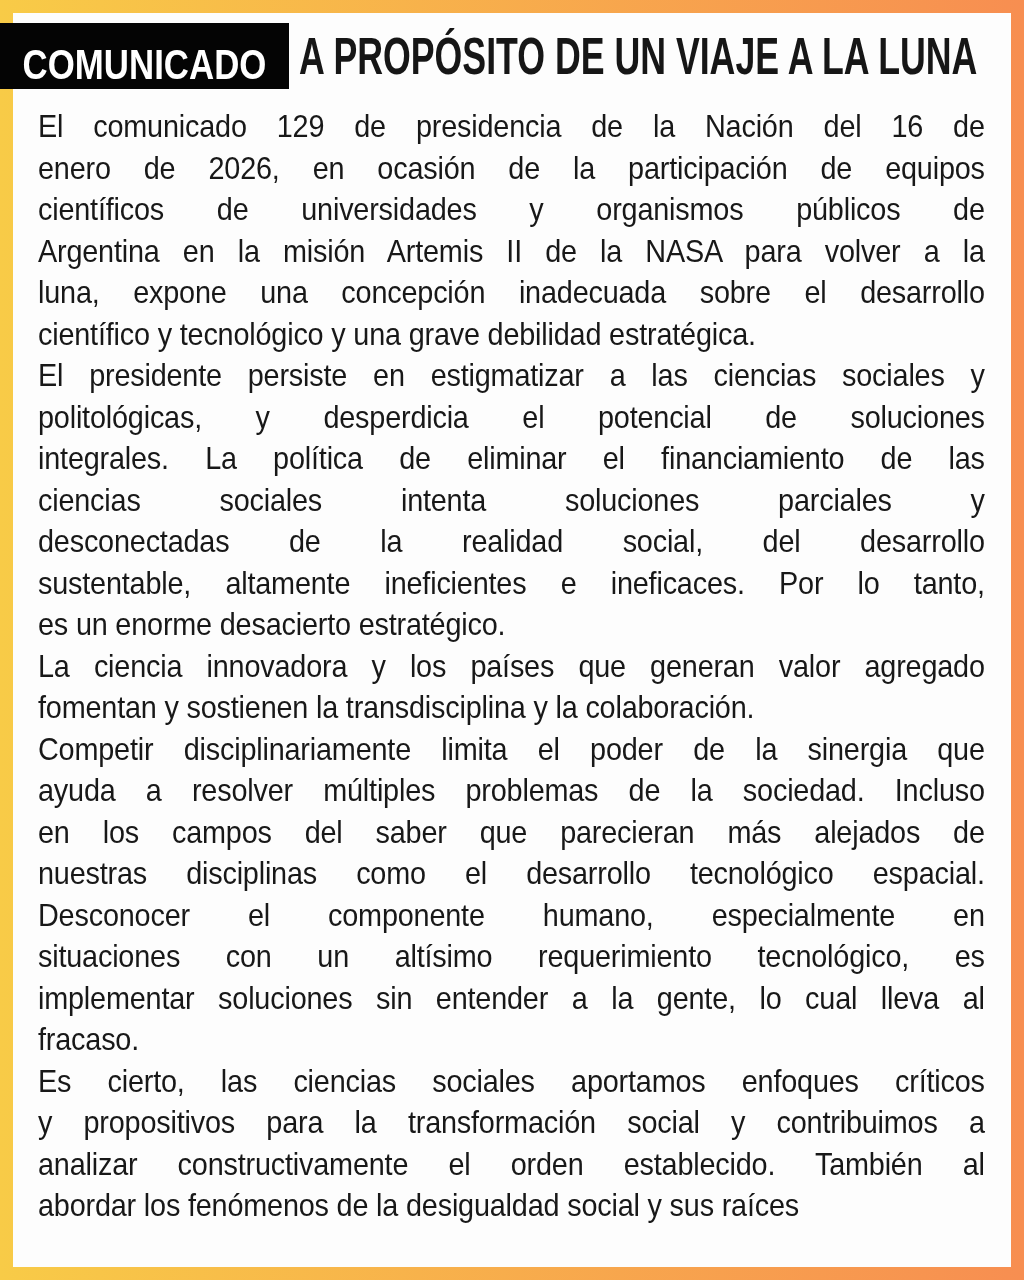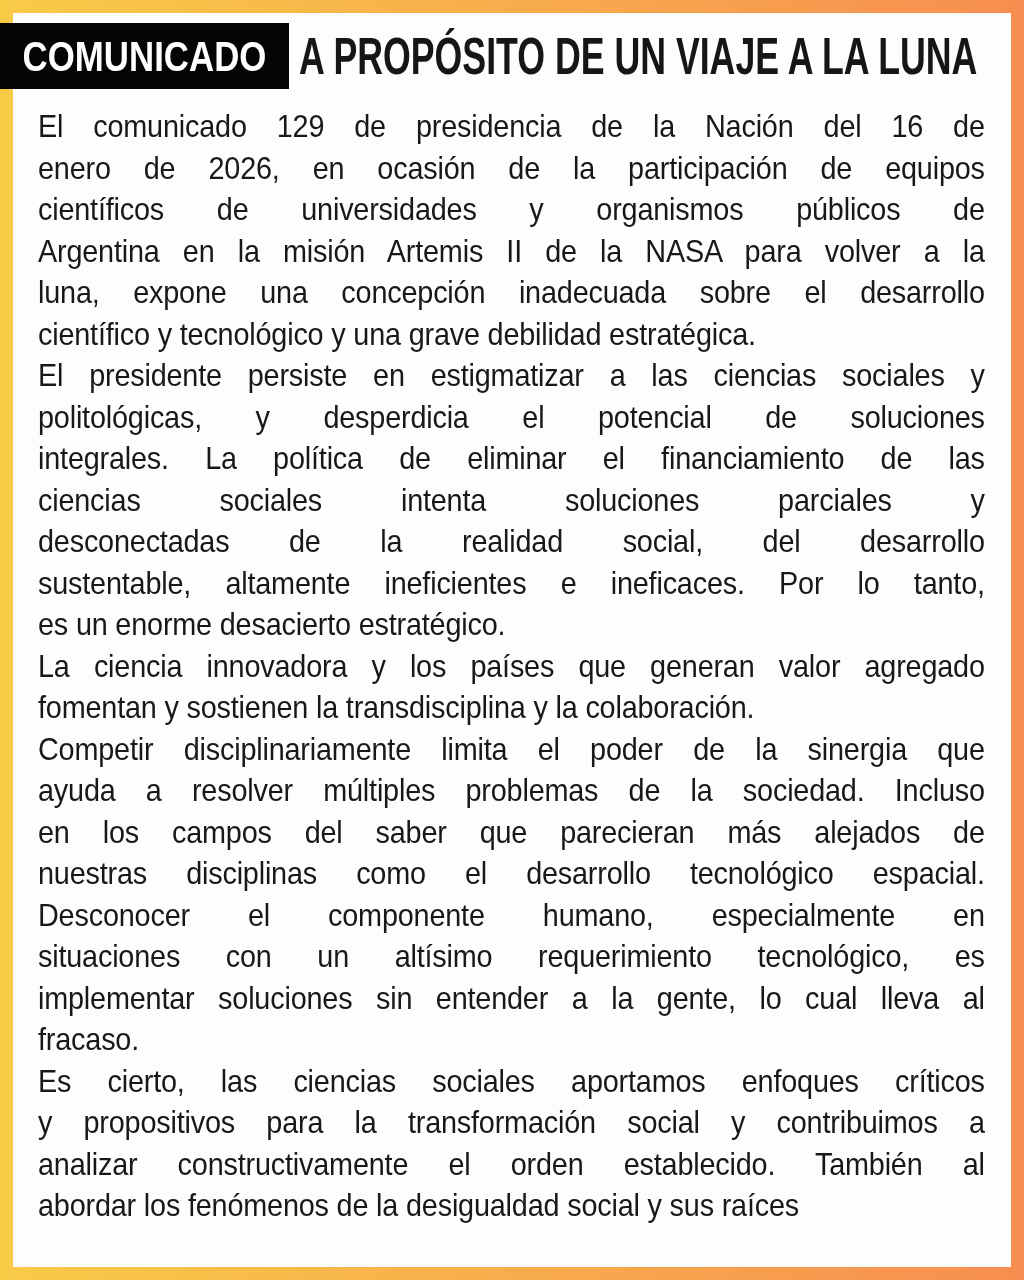--- a/index.html
+++ b/index.html
@@ -26,21 +26,21 @@
     background: #FDFDFD;
   }
   .badge {
     position: absolute;
     left: 0;
     top: 23px;
     width: 289px;
     height: 66px;
     background: #040404;
     display: flex;
-    align-items: center;
+    align-items: flex-end;
     justify-content: center;
     z-index: 3;
   }
   .badge-text {
     color: #FFFFFF;
     font-weight: bold;
     font-size: 43px;
     white-space: nowrap;
     transform: scaleX(0.81);
     transform-origin: center center;

